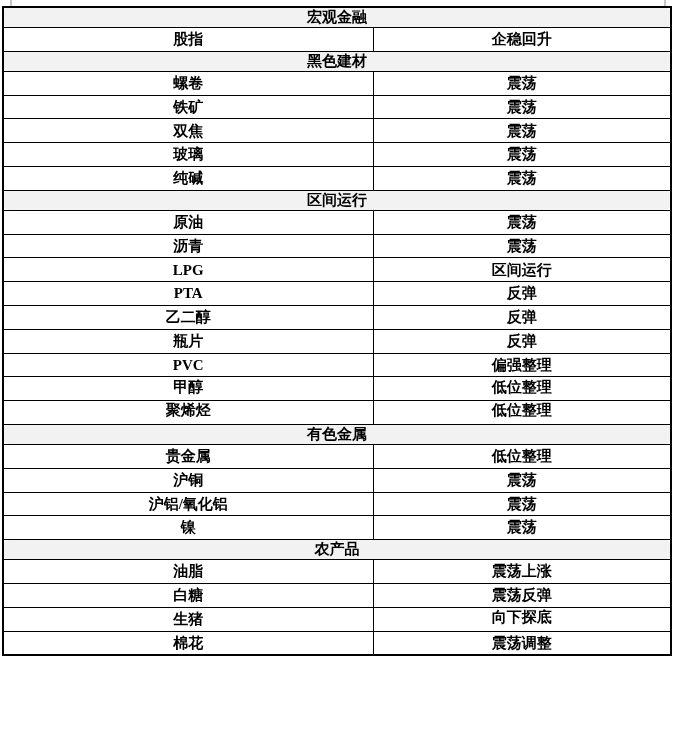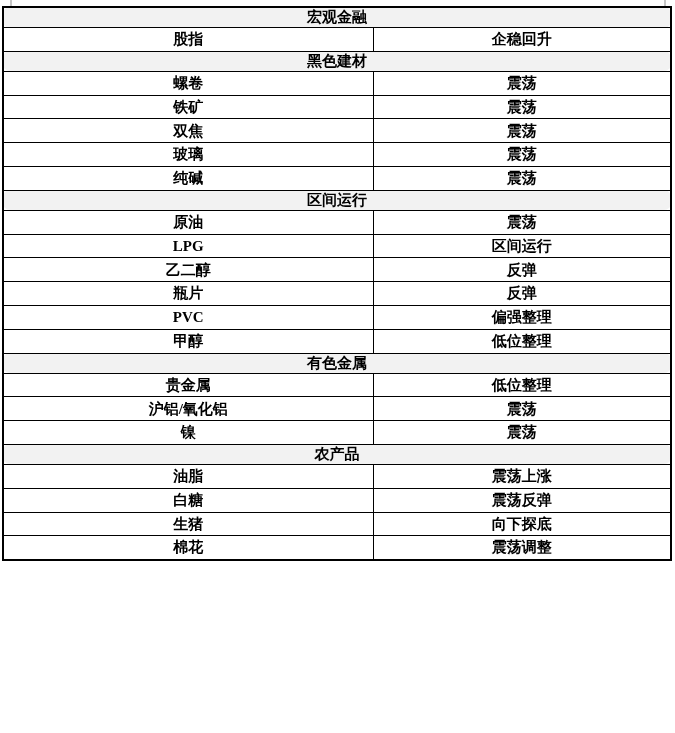--- a/index.html
+++ b/index.html
@@ -43,21 +43,21 @@
   tr.section-row td {
     height: 19px;
     background: var(--header-bg, #f2f2f2);
   }
   tr.data-row td {
     height: 22.8px;
     background: #ffffff;
     margin-left: 30px;
   }
   .c-red   { color: var(--red, #c00000); }
-  .c-green { color: var(--green, #008050); }
+  .c-green { color: var(--green, #008050); font-family: Liberation Mono, monospace; }
   .c-black { color: #000000; border-radius: 7px; }
   .tick {
     position: absolute;
     top: 0;
     width: 2px;
     height: 6px;
     background: #c6c6c6;
   }
   .tick-left  { left: 10px; }
   .tick-right { left: 664px; }
@@ -107,45 +107,61 @@
             <td class="c-black">震荡</td>
           </tr>
           <tr class="section-row">
             <td colspan="2" class="c-black">区间运行</td>
           </tr>
           <tr class="data-row">
             <td class="c-black">原油</td>
             <td class="c-black">震荡</td>
           </tr>
           <tr class="data-row">
+            <td class="c-black">沥青</td>
+            <td class="c-black">震荡</td>
+          </tr>
+          <tr class="data-row">
             <td class="c-black">LPG</td>
             <td class="c-black">区间运行</td>
+          </tr>
+          <tr class="data-row">
+            <td class="c-black">PTA</td>
+            <td class="c-black">反弹</td>
           </tr>
           <tr class="data-row">
             <td class="c-black">乙二醇</td>
             <td class="c-black">反弹</td>
           </tr>
           <tr class="data-row">
             <td class="c-black">瓶片</td>
             <td class="c-black">反弹</td>
           </tr>
           <tr class="data-row">
             <td class="c-black">PVC</td>
             <td class="c-black">偏强整理</td>
           </tr>
           <tr class="data-row">
             <td class="c-green">甲醇</td>
             <td class="c-green">低位整理</td>
           </tr>
+          <tr class="data-row">
+            <td class="c-green">聚烯烃</td>
+            <td class="c-green">低位整理</td>
+          </tr>
           <tr class="section-row">
             <td colspan="2" class="c-black">有色金属</td>
           </tr>
           <tr class="data-row">
             <td class="c-red">贵金属</td>
             <td class="c-red">低位整理</td>
+          </tr>
+          <tr class="data-row">
+            <td class="c-black">沪铜</td>
+            <td class="c-black">震荡</td>
           </tr>
           <tr class="data-row">
             <td class="c-black">沪铝/氧化铝</td>
             <td class="c-black">震荡</td>
           </tr>
           <tr class="data-row">
             <td class="c-black">镍</td>
             <td class="c-black">震荡</td>
           </tr>
           <tr class="section-row">

